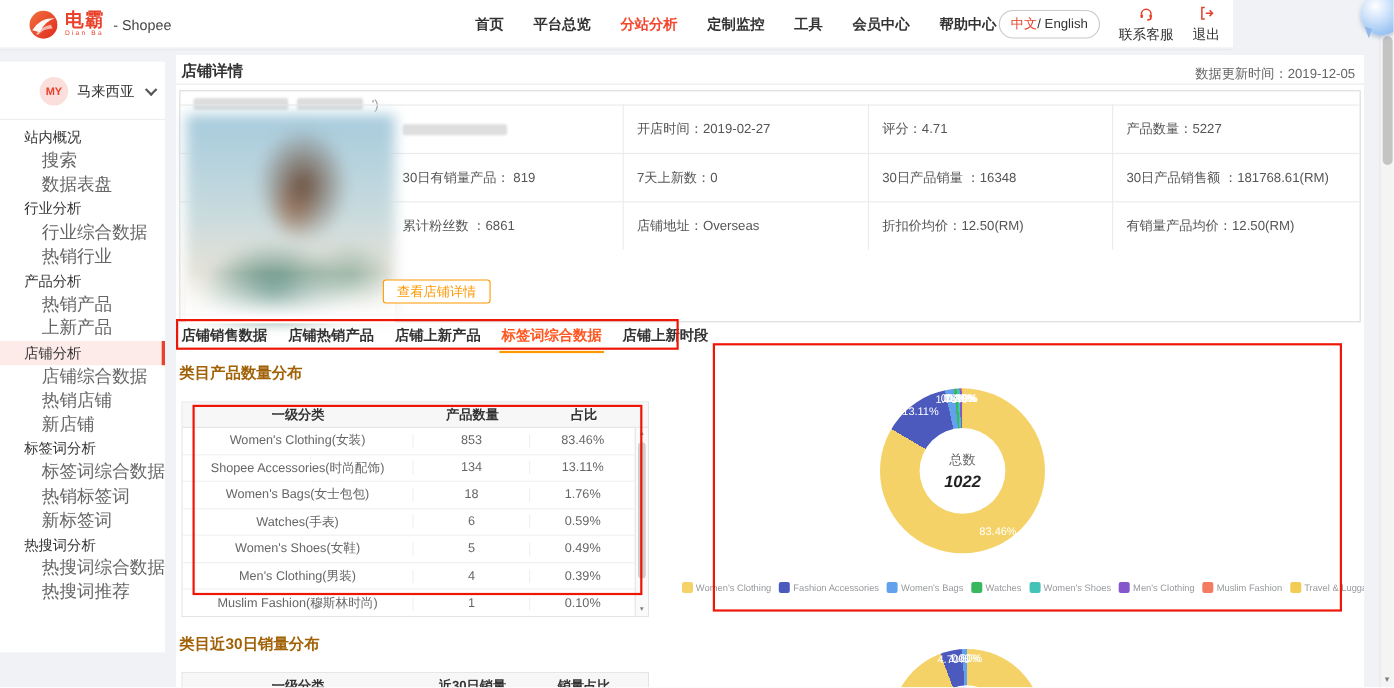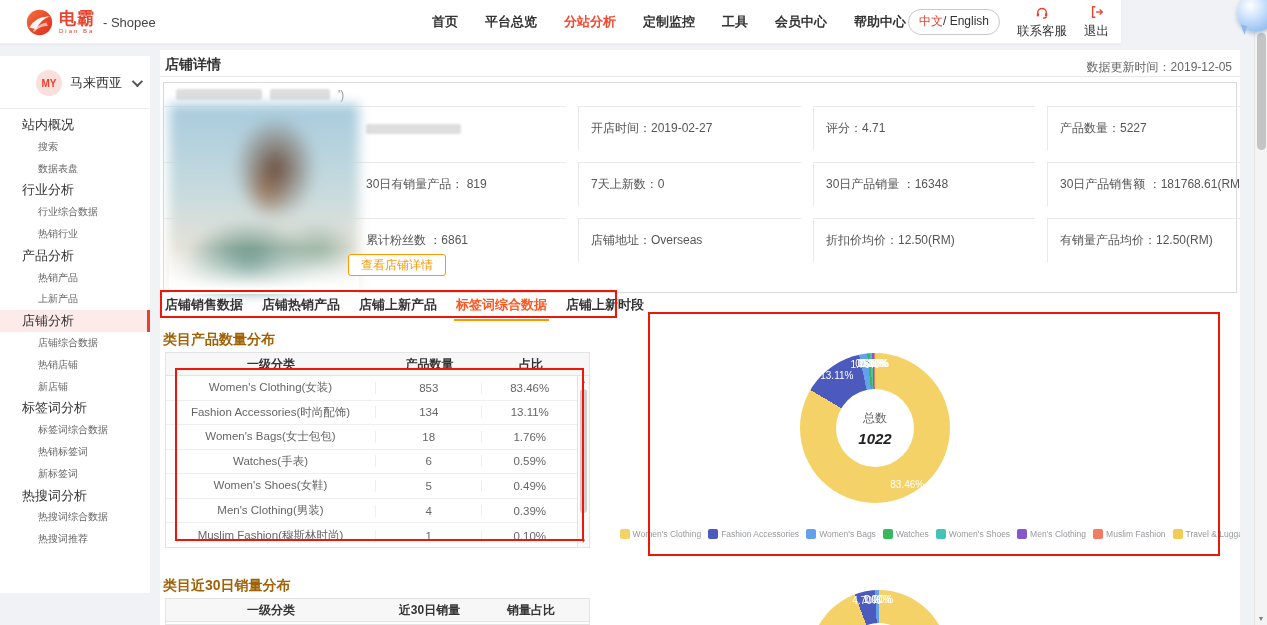--- a/index.html
+++ b/index.html
@@ -28,33 +28,33 @@
   #sidebar { position:absolute; left:0; top:56px; width:150px; height:537px; background:#fff; z-index:5; }
   .user-row { display:flex; align-items:center; gap:8px; padding:14px 0 12px 36px; cursor:pointer; }
   .avatar { width:26px; height:26px; border-radius:50%; background:#FBDFDC; color:#E8412C; font-size:10px; font-weight:700;
             display:flex; align-items:center; justify-content:center; }
   .user-name { font-size:13px; color:#333; }
   .chev { width:8px; height:8px; border-right:2px solid #555; border-bottom:2px solid #555; transform:rotate(45deg) translateY(-2px); margin-left:2px; }
   .side-divider { height:1px; background:#EDEDED; margin:0; }
   #side-menu { padding-top:5px; }
   .side-sec { height:21.8px; line-height:21.8px; padding-left:22px; font-size:13px; color:#333; cursor:pointer; white-space:nowrap; }
   .side-sec.active { background:#FCEBE9; border-right:3px solid #E8412C; }
-  .side-sub { height:21.8px; line-height:21.8px; padding-left:38px; font-size:10px; color:#666; cursor:pointer; white-space:nowrap; }
+  .side-sub { height:21.8px; line-height:21.8px; padding-left:38px; font-size:16px; color:#666; cursor:pointer; white-space:nowrap; }
 
   
   #main { position:absolute; left:160px; top:50px; width:1080px; height:575px; background:#fff; overflow:hidden; }
   .page-title { position:absolute; left:5px; top:6px; font-size:14px; font-weight:700; color:#333; }
   .updated { position:absolute; right:8px; top:9px; font-size:12px; color:#666; }
   .head-divider { position:absolute; left:0; top:26px; width:1080px; height:1px; background:#E8E8E8; }
 
   .store-card { position:absolute; left:3px; top:32px; width:1074px; height:211px; border:1px solid #DBDBDB; background:#fff; }
   .store-name-row { position:absolute; left:0; top:0; width:100%; height:23px; display:flex; align-items:center; padding-left:12px; gap:8px; }
   .mask { display:inline-block; height:11px; background:#DEDEDE; border-radius:2px; filter:blur(1px); }
   .name-suffix { font-size:12px; color:#9a9a9a; }
-  #store-grid { position:absolute; left:0; top:23px; width:1072px; display:grid; grid-template-columns:402px 223px 222px 225px; grid-auto-rows:44px;gap:12px; }
+  #store-grid { position:absolute; left:0; top:12px; width:1072px; display:grid; grid-template-columns:402px 223px 222px 225px; grid-auto-rows:44px; }
   #store-grid .cell { border-top:1px solid #EAEAEA; font-size:12px; color:#555; line-height:43px; padding-left:12px; overflow:hidden; white-space:nowrap; }
   #store-grid .cell.c0 { padding-left:202px; }
   #store-grid .cell.c1, #store-grid .cell.c2, #store-grid .cell.c3 { border-left:1px solid #EAEAEA; }
   #store-grid .cell .mask { height:10px; width:95px; vertical-align:middle; }
   .photo { position:absolute; left:5px; top:21px; width:190px; height:189px; overflow:hidden;
            background:
              radial-gradient(60px 75px at 56% 34%, #6b503f 0%, rgba(107,80,63,0) 70%),
              radial-gradient(34px 44px at 52% 44%, #c99f7f 0%, rgba(201,159,127,0) 65%),
              radial-gradient(95px 70px at 42% 88%, #2f6f60 0%, rgba(47,111,96,0) 72%),
              radial-gradient(60px 50px at 78% 80%, #8fae9c 0%, rgba(143,174,156,0) 70%),
@@ -67,21 +67,21 @@
                 font-family:inherit; }
 
   #tabs { position:absolute; left:3px; top:244px; display:flex; gap:15px; }
   .tab { font-size:13px; font-weight:700; color:#333; padding:2px 2px 5px; cursor:pointer; white-space:nowrap; }
   .tab.active { color:#FF5722; border-bottom:2px solid #FF9800; }
 
   .sec-title { position:absolute; font-size:14px; font-weight:700; color:#a16207; }
   .t1 { left:3px; top:281px; }
   .t2 { left:3px; top:527px; }
 
-  .dtable { position:absolute; border:1px solid #E4E4E4; background:#fff; }
+  .dtable { position:absolute; border:1px solid #E4E4E4; background:#fff;margin-top:13px; }
   #table1 { left:5px; top:302px; width:425px; height:196px; }
   #table2 { left:5px; top:548px; width:425px; height:27px; overflow:hidden; }
   .dt-head { display:flex; height:23px; line-height:23px; background:#F7F7F7; border-bottom:1px solid #E4E4E4; font-weight:700; font-size:12px; color:#333; }
   .dt-body { position:absolute; left:0; top:23px; right:12px; bottom:0; }
   #table2 .dt-body { right:0; }
   .dt-row { display:flex; height:24.55px; align-items:center; border-bottom:1px solid #EFEFEF; font-size:11.5px; color:#666; }
   .dt-row:last-child { border-bottom:none; }
   .dt-col { text-align:center; overflow:hidden; white-space:nowrap; }
   .w0 { width:210px; } .w1 { width:107px; border-left:1px solid #EFEFEF; } .w2 { width:96px; border-left:1px solid #EFEFEF; }
   .dt-head .w1, .dt-head .w2 { border-left:none; }
@@ -250,21 +250,21 @@
           <span class="dt-col w1">产品数量</span>
           <span class="dt-col w2">占比</span>
         </div>
       <div class="dt-body" id="t1-body">
           <div class="dt-row">
             <span class="dt-col w0">Women's Clothing(女装)</span>
             <span class="dt-col w1">853</span>
             <span class="dt-col w2">83.46%</span>
           </div>
           <div class="dt-row">
-            <span class="dt-col w0">Fashion Accessories(时尚配饰)</span>
+            <span class="dt-col w0">Shopee Accessories(时尚配饰)</span>
             <span class="dt-col w1">134</span>
             <span class="dt-col w2">13.11%</span>
           </div>
           <div class="dt-row">
             <span class="dt-col w0">Women's Bags(女士包包)</span>
             <span class="dt-col w1">18</span>
             <span class="dt-col w2">1.76%</span>
           </div>
           <div class="dt-row">
             <span class="dt-col w0">Watches(手表)</span>

